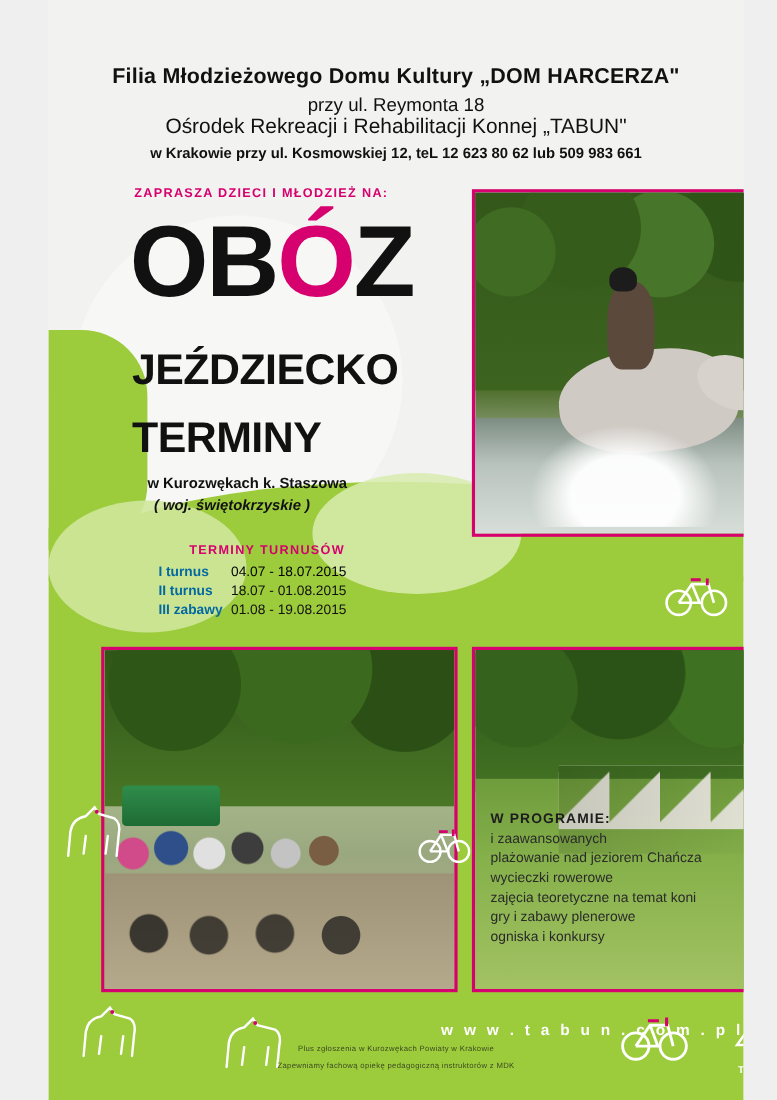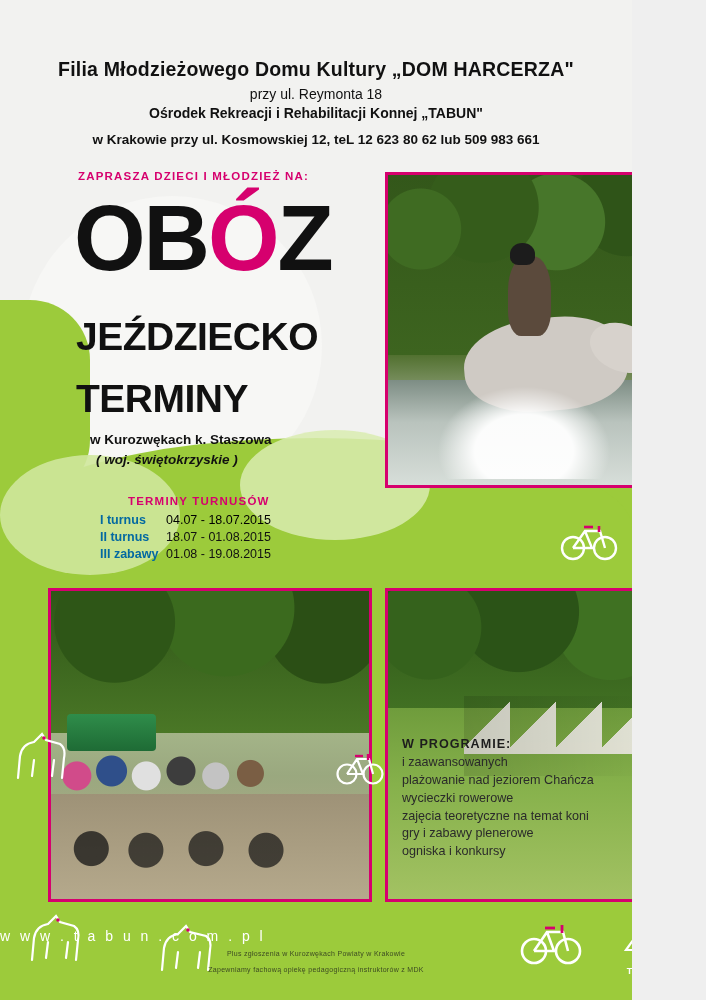--- a/index.html
+++ b/index.html
@@ -7,20 +7,21 @@
     width:706px;height:1000px;
     background:#efefef;
     font-family:"Liberation Sans", sans-serif;
     overflow:hidden;
   }
   #poster{
     position:relative;
     width:632px;height:1000px;
     background:#f2f2f0;
     overflow:hidden;
+    margin-left:44px;
   }
   
   .green-band{
     position:absolute;left:0;right:0;
     background:#9ccb3b;
   }
   #band-main{
     top:480px;height:520px;
     background:#9ccb3b;
   }
@@ -47,22 +48,22 @@
   #blob-light2{
     position:absolute;left:0px;top:455px;width:180px;height:120px;
     background:#cfe79c;border-radius:50%;
     opacity:.9;
   }
   
   .hdr{
     position:absolute;left:0;right:0;text-align:center;color:#111;
   }
   #hdr1{top:58px;font-size:19.5px;font-weight:bold;letter-spacing:.2px;}
-  #hdr2{top:86px;font-size:14px;}
-  #hdr3{top:105px;font-size:14px;font-weight:bold;}
+  #hdr2{top:86px;font-size:17px;}
+  #hdr3{top:105px;font-size:19px;font-weight:normal;}
   #hdr4{top:132px;font-size:13.5px;font-weight:bold;}
   
   #kicker{
     position:absolute;left:78px;top:170px;
     font-size:11.5px;font-weight:bold;color:#d6006e;letter-spacing:1.2px;
   }
   #title1{
     position:absolute;left:74px;top:196px;
     font-size:92px;font-weight:bold;line-height:.92;letter-spacing:-2px;
     color:#111;
@@ -164,22 +165,22 @@
     opacity:.95;}
   #photo-camp .tent-shade{position:absolute;right:2%;top:34%;width:70%;height:26%;
     background:linear-gradient(90deg,rgba(0,0,0,.12),rgba(0,0,0,0));}
   #camp-text{
     position:absolute;left:402px;top:736px;width:250px;
     color:#2a2a2a;font-size:12.6px;line-height:1.42;
   }
   #camp-text .pt{font-weight:bold;letter-spacing:1px;color:#1d1d1d;}
   
   #footer-url{
-    position:absolute;left:0;right:0;top:928px;text-align:left;
-    font-size:14px;font-weight:normal;letter-spacing:3px;color:#fff;
+    position:absolute;left:0;right:0;top:928px;text-align:right;
+    font-size:14px;font-weight:bold;letter-spacing:3px;color:#fff;
   }
   #footer-note1{
     position:absolute;left:0;right:0;top:950px;text-align:center;
     font-size:7px;color:#3c4a22;letter-spacing:.3px;
   }
   #footer-note2{
     position:absolute;left:0;right:0;top:966px;text-align:center;
     font-size:7px;color:#3c4a22;letter-spacing:.3px;
   }
   

